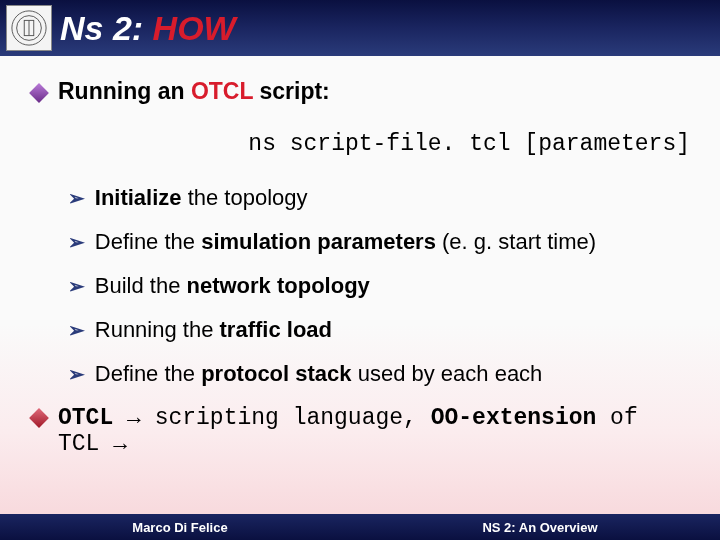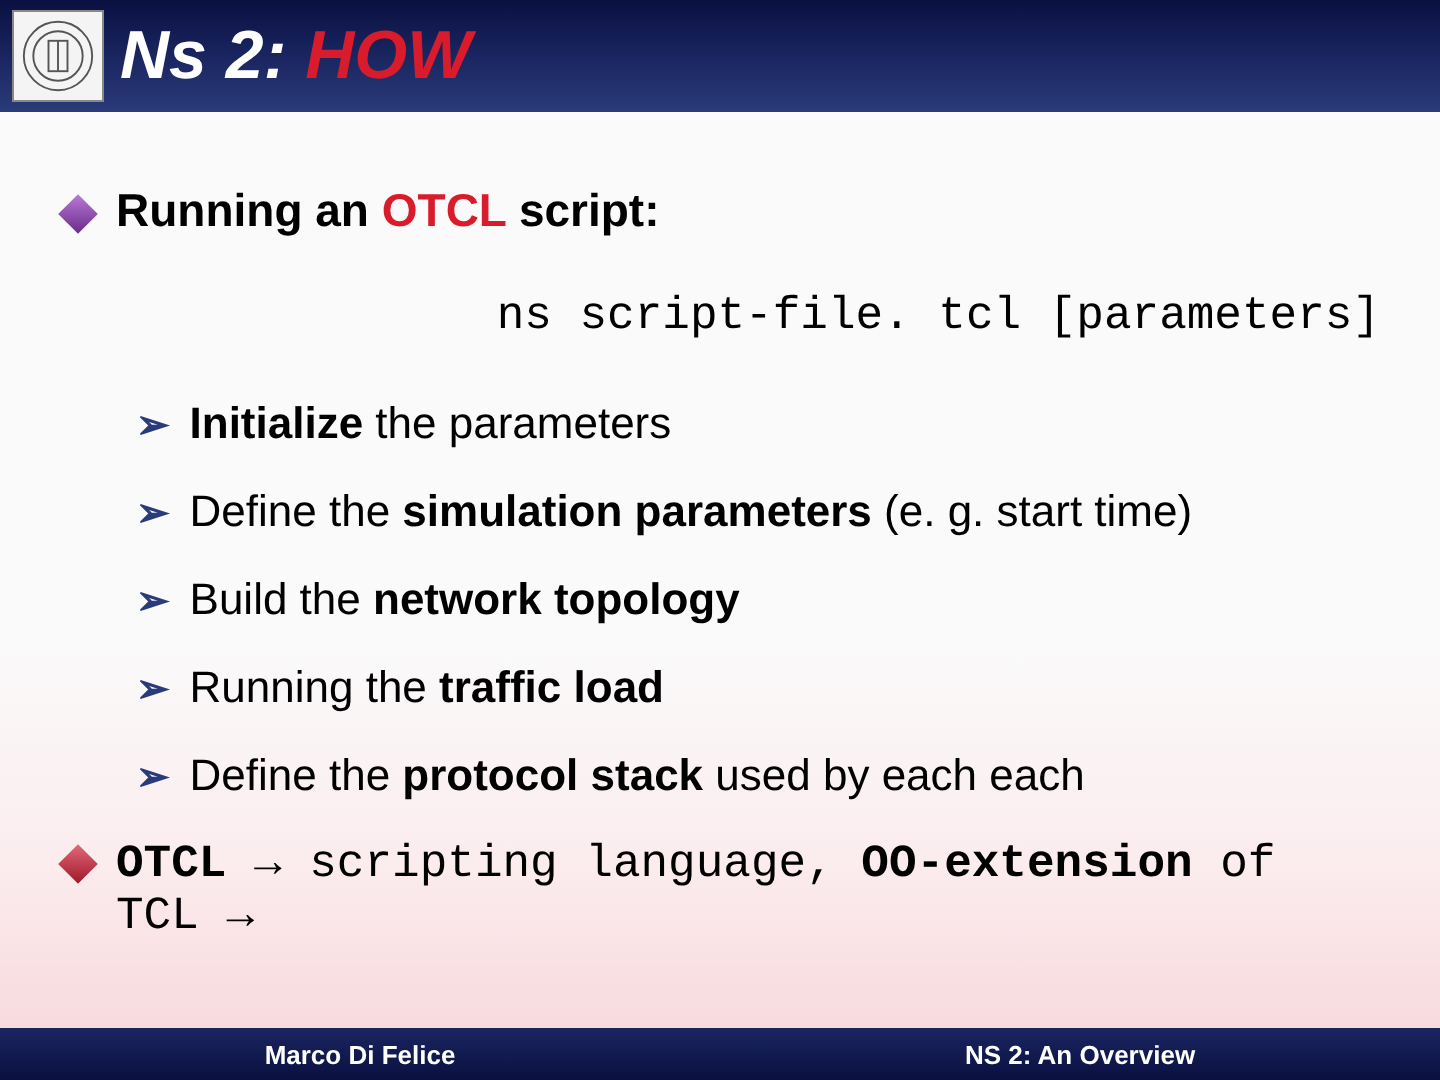--- a/index.html
+++ b/index.html
@@ -28,21 +28,21 @@
   .logo svg { width: 38px; height: 38px; }
   .title-text {
     font-size: 34px;
     font-weight: bold;
     font-style: italic;
     color: #fff;
   }
   .title-text .accent { color: #d81c2c; }
   .content {
     position: absolute;
-    top: 78px; left: 32px; right: 30px; margin-top: 14px;
+    top: 78px; left: 32px; right: 30px;
   }
   .row1 {
     display: flex; align-items: baseline;
     font-size: 23px; font-weight: bold;
     margin-bottom: 26px;
   }
   .diamond {
     width: 14px; height: 14px;
     display: inline-block;
     transform: rotate(45deg);
@@ -124,21 +124,21 @@
       <span>
         <span class="lead">Running an </span><span class="otcl">OTCL</span><span class="rest"> script:</span>
       </span>
     </div>
 
     <div class="command">ns script-file. tcl [parameters]</div>
 
     <div class="steps">
       <div class="step">
         <span class="arrow">➢</span>
-        <span><span></span><b>Initialize</b><span> the parameters</span></span>
+        <span><span></span><b>Initialize</b><span> the topology</span></span>
       </div>
       <div class="step">
         <span class="arrow">➢</span>
         <span><span>Define the </span><b>simulation parameters</b><span> (e. g. start time)</span></span>
       </div>
       <div class="step">
         <span class="arrow">➢</span>
         <span><span>Build the </span><b>network topology</b><span></span></span>
       </div>
       <div class="step">

